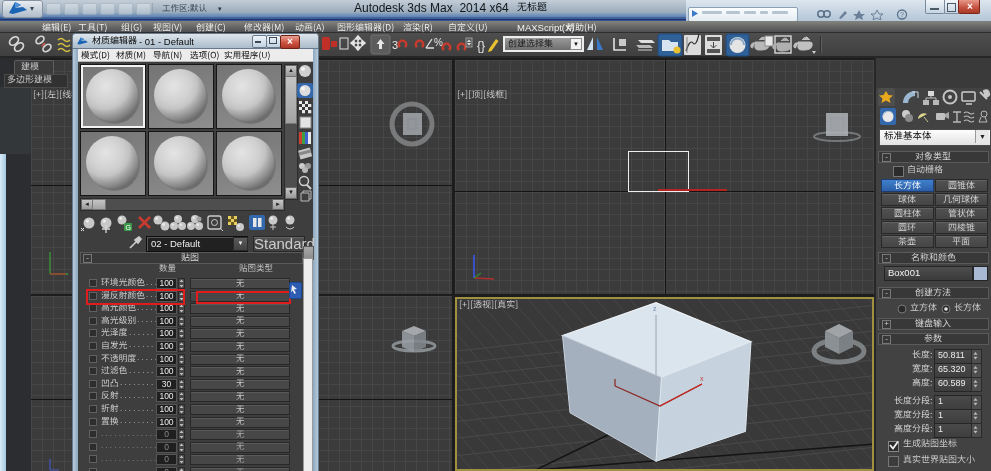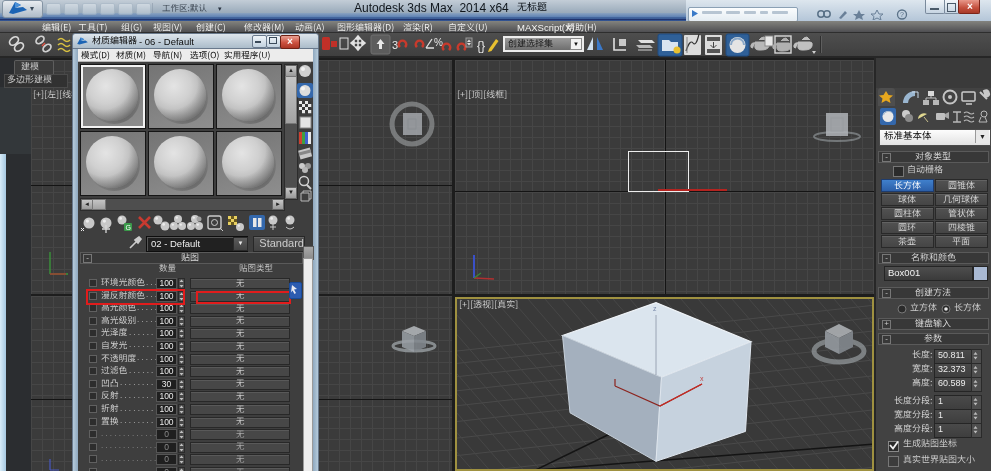--- a/index.html
+++ b/index.html
@@ -768,21 +768,21 @@
     <svg style="position:absolute;left:971px;top:349px" width="9" height="13">
       <path d="M4.5 3 l2 2.8 h-4 Z M4.5 10.5 l-2 -2.8 h4 Z" fill="#bbbbbb"></path>
     </svg>
     <svg style="position:absolute;left:911.5px;top:364.0px;overflow:visible" width="20.5" height="11.2">
       <g fill="#d8d8d8" transform="translate(0,7.56) scale(0.00900,-0.00900)">
         <use href="#g5bbd" x="0"></use>
         <use href="#g5ea6" x="1000"></use>
         <use href="#g3a" x="2000"></use>
       </g>
     </svg>
-    <div style="position:absolute;left:934px;top:363px;width:36px;height:13px;background:linear-gradient(#4a4a4a,#3e3e3e);border:1px solid #252525;font-size:9px;color:#ececec;padding-left:3px;line-height:11px">32.373</div>
+    <div style="position:absolute;left:934px;top:363px;width:36px;height:13px;background:linear-gradient(#4a4a4a,#3e3e3e);border:1px solid #252525;font-size:9px;color:#ececec;padding-left:3px;line-height:11px">65.320</div>
     <div style="position:absolute;left:971px;top:363px;width:9px;height:13px;background:#4e4e4e;border:1px solid #2a2a2a"></div>
     <svg style="position:absolute;left:971px;top:363px" width="9" height="13">
       <path d="M4.5 3 l2 2.8 h-4 Z M4.5 10.5 l-2 -2.8 h4 Z" fill="#bbbbbb"></path>
     </svg>
     <svg style="position:absolute;left:911.5px;top:378.0px;overflow:visible" width="20.5" height="11.2">
       <g fill="#d8d8d8" transform="translate(0,7.56) scale(0.00900,-0.00900)">
         <use href="#g9ad8" x="0"></use>
         <use href="#g5ea6" x="1000"></use>
         <use href="#g3a" x="2000"></use>
       </g>
@@ -870,21 +870,21 @@
     </svg>
     <svg style="position:absolute;left:92.0px;top:36.0px;overflow:visible" width="45.0" height="11.2">
       <g fill="#0c0c0c" transform="translate(0,7.56) scale(0.00900,-0.00900)">
         <use href="#g6750" x="0"></use>
         <use href="#g8d28" x="1000"></use>
         <use href="#g7f16" x="2000"></use>
         <use href="#g8f91" x="3000"></use>
         <use href="#g5668" x="4000"></use>
       </g>
     </svg>
-    <div style="position:absolute;left:139px;top:36px;width:80px;height:11px;font-size:9.5px;color:#0c0c0c">- 06 - Default</div>
+    <div style="position:absolute;left:139px;top:36px;width:80px;height:11px;font-size:9.5px;color:#0c0c0c">- 01 - Default</div>
     <div style="position:absolute;left:252px;top:35px;width:13px;height:11px;background:linear-gradient(#f0f5f9,#c2d2e0);border:1px solid #69798c;border-radius:2px"></div>
     <div style="position:absolute;left:255px;top:41px;width:6px;height:2px;background:#3a4a5a"></div>
     <div style="position:absolute;left:266px;top:35px;width:13px;height:11px;background:linear-gradient(#f0f5f9,#c2d2e0);border:1px solid #69798c;border-radius:2px"></div>
     <div style="position:absolute;left:269px;top:37px;width:6px;height:5px;border:1.4px solid #3a4a5a"></div>
     <div style="position:absolute;left:280px;top:35px;width:18px;height:12px;background:linear-gradient(#e9a194,#cd5240 55%,#ab3726);border:1px solid #6e2014;border-radius:2px;color:#fff;font-size:10px;font-weight:bold;text-align:center;line-height:11px">×</div>
     <div style="position:absolute;left:78px;top:49px;width:235px;height:13px;background:#ececec;border-bottom:1px solid #b8b8b8;box-sizing:border-box"></div>
     <svg style="position:absolute;left:81.0px;top:51.0px;overflow:visible" width="28.9" height="10.8">
       <g fill="#141414" transform="translate(0,7.22) scale(0.00860,-0.00860)">
         <use href="#g6a21" x="0"></use>
         <use href="#g5f0f" x="1000"></use>
@@ -1052,21 +1052,21 @@
       <circle cx="290" cy="220" r="4.5" fill="#c8c8c8"></circle>
       <circle cx="288.65" cy="218.425" r="1.35" fill="#ececec"></circle>
       <path d="M286 227 q4 4 8 0" stroke="#c8c8c8" fill="none"></path>
     </svg>
     <svg style="position:absolute;left:128px;top:236px" width="16" height="14">
       <path d="M2 12 l7 -7 m-2 -1 l4 -3 2 2 -3 4 Z" stroke="#cccccc" fill="#cccccc" stroke-width="1.6"></path>
     </svg>
     <div style="position:absolute;left:146px;top:236px;width:100px;height:14px;background:#212121;border:1px solid #0e0e0e;box-shadow:inset 1px 1px 0 #555"></div>
     <div style="position:absolute;left:151px;top:238px;width:80px;height:11px;font-size:9.5px;color:#f0f0f0">02 - Default</div>
     <div style="position:absolute;left:233px;top:237px;width:13px;height:12px;background:linear-gradient(#5a5a5a,#424242);border:1px solid #2a2a2a;color:#e8e8e8;font-size:6px;text-align:center;line-height:11px">▼</div>
-    <div style="position:absolute;left:253px;top:236px;width:50px;height:14px;background:linear-gradient(#515151,#424242);border:1px solid #272727;box-shadow:inset 0 1px 0 #646464;font-size:11px;color:#cccccc;text-align:right;line-height:13px">Standard</div>
+    <div style="position:absolute;left:253px;top:236px;width:50px;height:14px;background:linear-gradient(#515151,#424242);border:1px solid #272727;box-shadow:inset 0 1px 0 #646464;font-size:15px;color:#cccccc;text-align:right;line-height:13px">Standard</div>
     <div style="position:absolute;left:80px;top:252px;width:223px;height:12px;background:#383838;border:1px solid #5a5a5a;box-sizing:border-box"></div>
     <div style="position:absolute;left:83px;top:254px;width:7px;height:7px;border:1px solid #777;color:#ccc;font-size:8px;line-height:5px;text-align:center">-</div>
     <svg style="position:absolute;left:181.0px;top:252.5px;overflow:visible" width="18.0" height="11.2">
       <g fill="#e0e0e0" transform="translate(0,7.56) scale(0.00900,-0.00900)">
         <use href="#g8d34" x="0"></use>
         <use href="#g56fe" x="1000"></use>
       </g>
     </svg>
     <svg style="position:absolute;left:158.5px;top:263.5px;overflow:visible" width="17.0" height="10.6">
       <g fill="#c8c8c8" transform="translate(0,7.14) scale(0.00850,-0.00850)">

